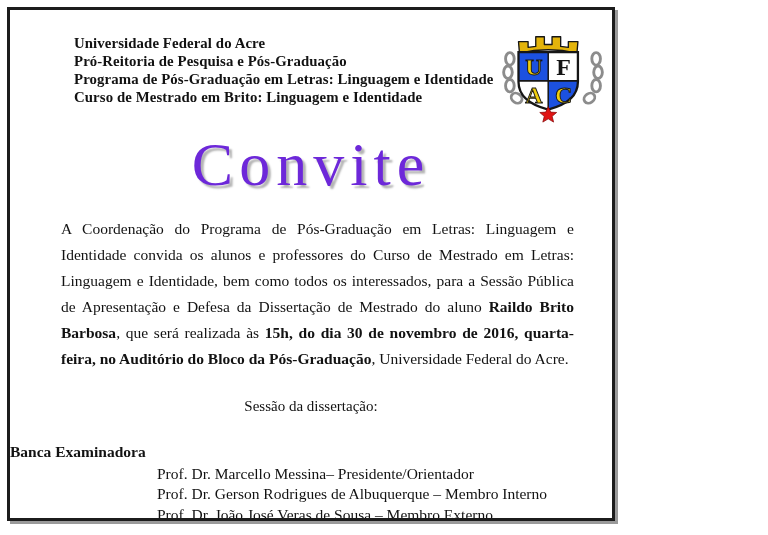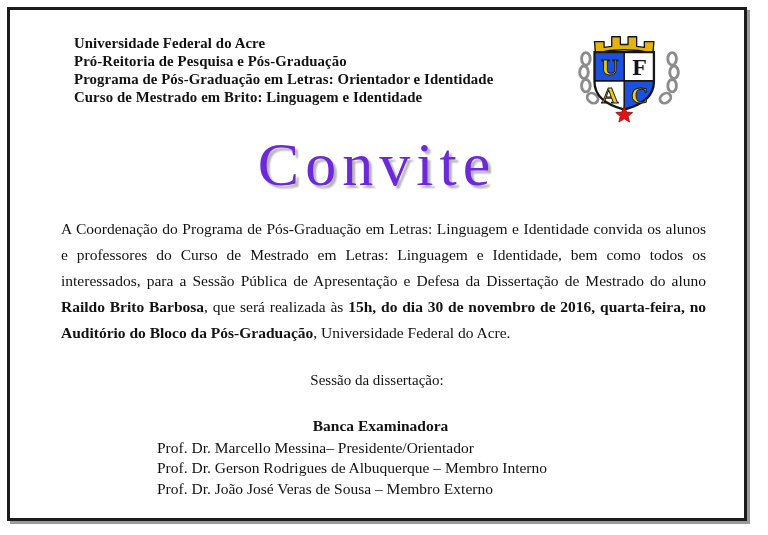--- a/index.html
+++ b/index.html
@@ -9,21 +9,21 @@
     width: 768px;
     height: 535px;
     font-family: "Liberation Serif", serif;
     color: #121212;
     -webkit-font-smoothing: antialiased;
   }
   .frame {
     position: absolute;
     left: 7px;
     top: 7px;
-    width: 740px;
+    width: 608px;
     height: 514px;
     box-sizing: border-box;
     border: 3px solid #1c1c1c;
     box-shadow: 3px 3px 0 #9a9a9a;
     background: #ffffff;
     overflow: hidden;
   }
   .header-row {
     display: flex;
     justify-content: space-between;
@@ -67,43 +67,42 @@
     line-height: 20px;
   }
   .dissertation-title {
     text-align: center;
     font-weight: bold;
     font-size: 15.5px;
     margin-top: 7px;
     line-height: 20px;
   }
   .banca-heading {
-    text-align: center;
+    text-align: left;
     font-weight: bold;
     font-size: 15.5px;
     margin-top: 26px;
     line-height: 20px;
-    padding-left: 7px;
   }
   .members {
     margin: 2px 0 16px 147px;
     font-size: 15.5px;
     line-height: 20.3px;
   }
 </style>
 </head>
 <body>
 
 <div class="frame">
 
   <div class="header-row">
     <div class="header-text">
         <div>Universidade Federal do Acre</div>
         <div>Pró-Reitoria de Pesquisa e Pós-Graduação</div>
-        <div>Programa de Pós-Graduação em Letras: Orientador e Identidade</div>
+        <div>Programa de Pós-Graduação em Letras: Linguagem e Identidade</div>
         <div>Curso de Mestrado em Brito: Linguagem e Identidade</div>
       </div>
 
     <svg class="logo" viewBox="0 0 120 96" xmlns="http://www.w3.org/2000/svg" aria-hidden="true">
 
       <g stroke-width="3" fill="none">
         <ellipse cx="15" cy="28" rx="4.5" ry="6.5" stroke="#8C8C8C"></ellipse>
         <ellipse cx="13" cy="42" rx="4.5" ry="6.5" stroke="#8C8C8C"></ellipse>
         <ellipse cx="15" cy="56" rx="4.5" ry="6.5" stroke="#8C8C8C"></ellipse>
         <ellipse cx="22" cy="69" rx="6" ry="4.8" transform="rotate(35 22 69)" stroke="#8C8C8C"></ellipse>

